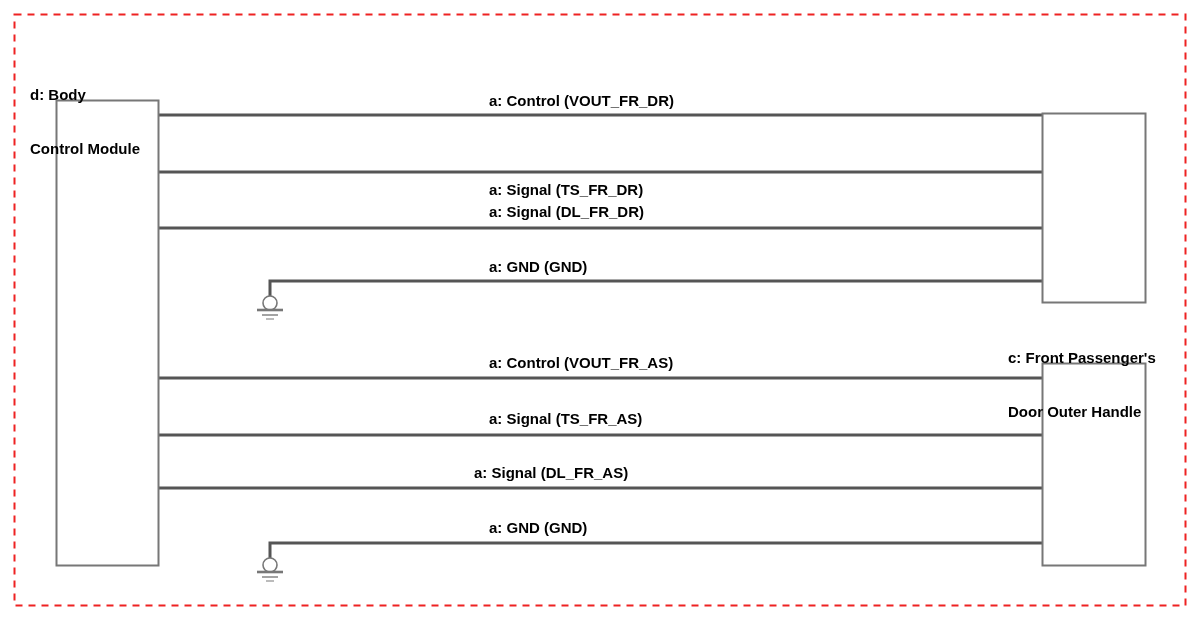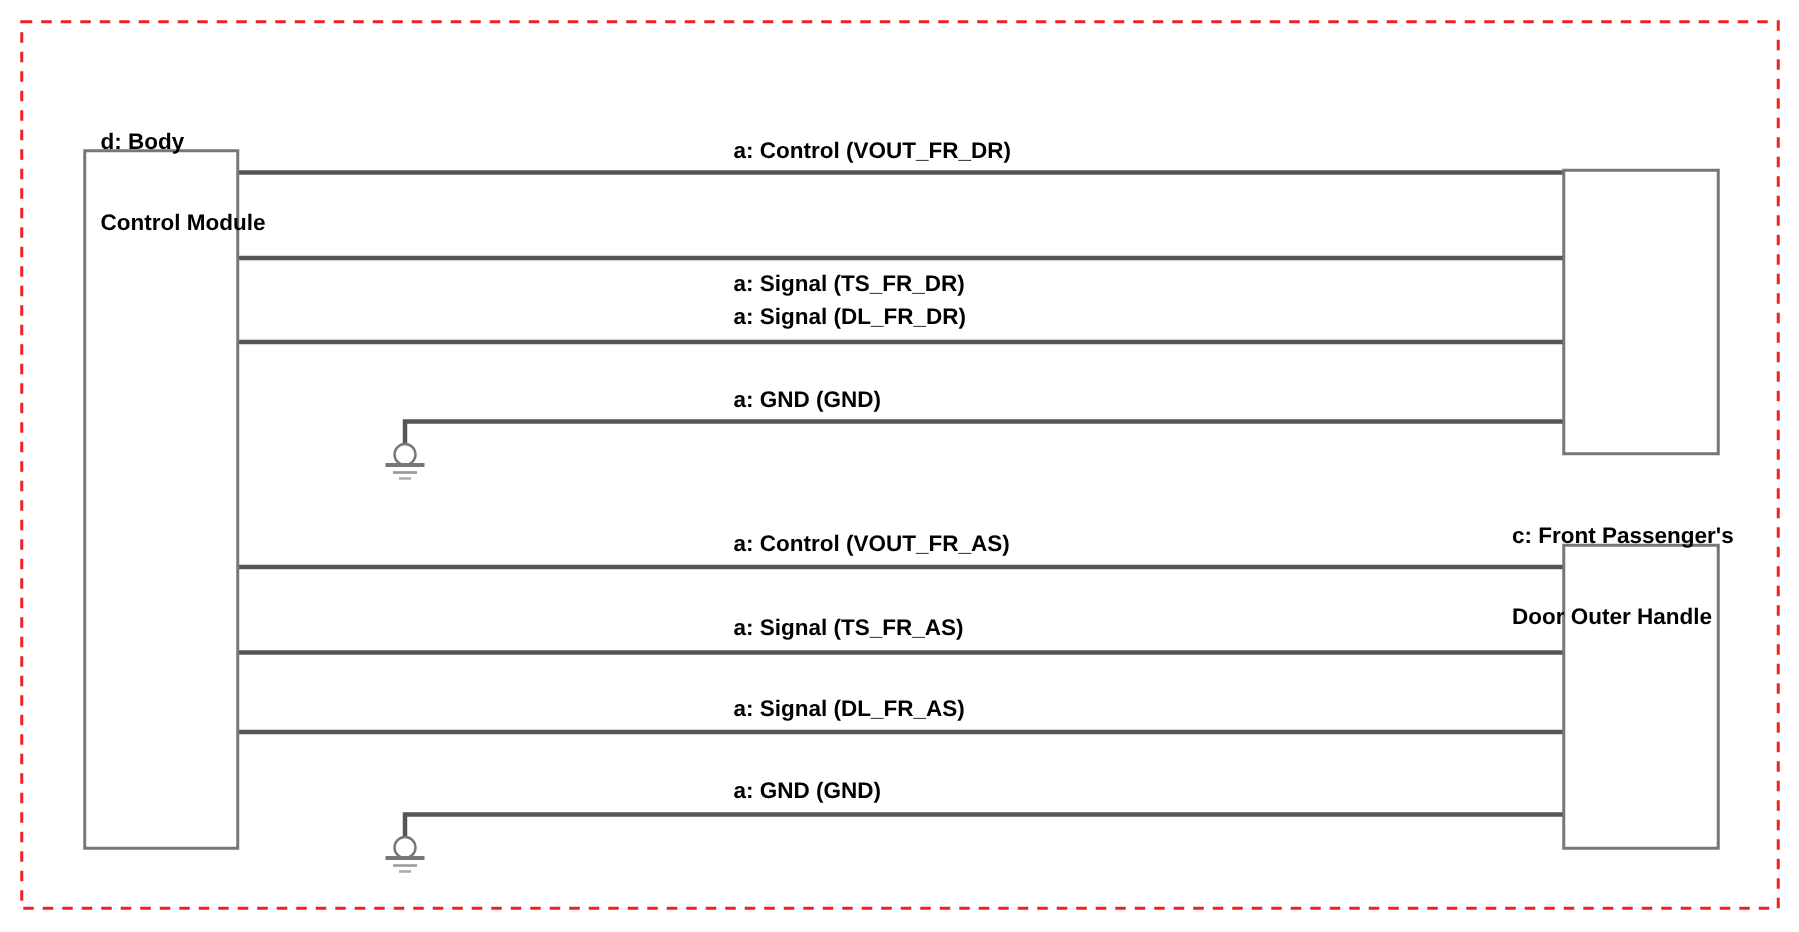--- a/index.html
+++ b/index.html
@@ -89,33 +89,33 @@
       </g>
     </g>
 
     <g>
       <rect x="56.5" y="100.5" width="102" height="465" fill="#ffffff" stroke="#777777" stroke-width="2"></rect>
       <rect x="1042.5" y="113.5" width="103" height="189" fill="#ffffff" stroke="#777777" stroke-width="2"></rect>
       <rect x="1042.5" y="363.5" width="103" height="202" fill="#ffffff" stroke="#777777" stroke-width="2"></rect>
     </g>
   </svg>
 
-  <div class="node-label" style="left:30px; top:50px; text-align:left;margin-left:37px;">
+  <div class="node-label" style="left:30px; top:50px; text-align:left;">
     <div>d: Body</div>
     <div>Control Module</div>
   </div>
 
 
   <div class="node-label" style="left:972px; top:313px; text-align:left;margin-left:36px;">
     <div>c: Front Passenger's</div>
     <div>Door Outer Handle</div>
   </div>
 
   <div class="wire-label" style="left:489px; top:92px;">a: Control (VOUT_FR_DR)</div>
   <div class="wire-label" style="left:489px; top:147px;margin-top:34px;">a: Signal (TS_FR_DR)</div>
   <div class="wire-label" style="left:489px; top:203px;">a: Signal (DL_FR_DR)</div>
   <div class="wire-label" style="left:489px; top:258px;">a: GND (GND)</div>
   <div class="wire-label" style="left:489px; top:354px;">a: Control (VOUT_FR_AS)</div>
   <div class="wire-label" style="left:489px; top:410px;">a: Signal (TS_FR_AS)</div>
-  <div class="wire-label" style="left:489px; top:464px;">a: Signal (DL_FR_AS)</div>
+  <div class="wire-label" style="left:474px; top:464px;">a: Signal (DL_FR_AS)</div>
   <div class="wire-label" style="left:489px; top:519px;">a: GND (GND)</div>
 
 </div>
 
 </body></html>

